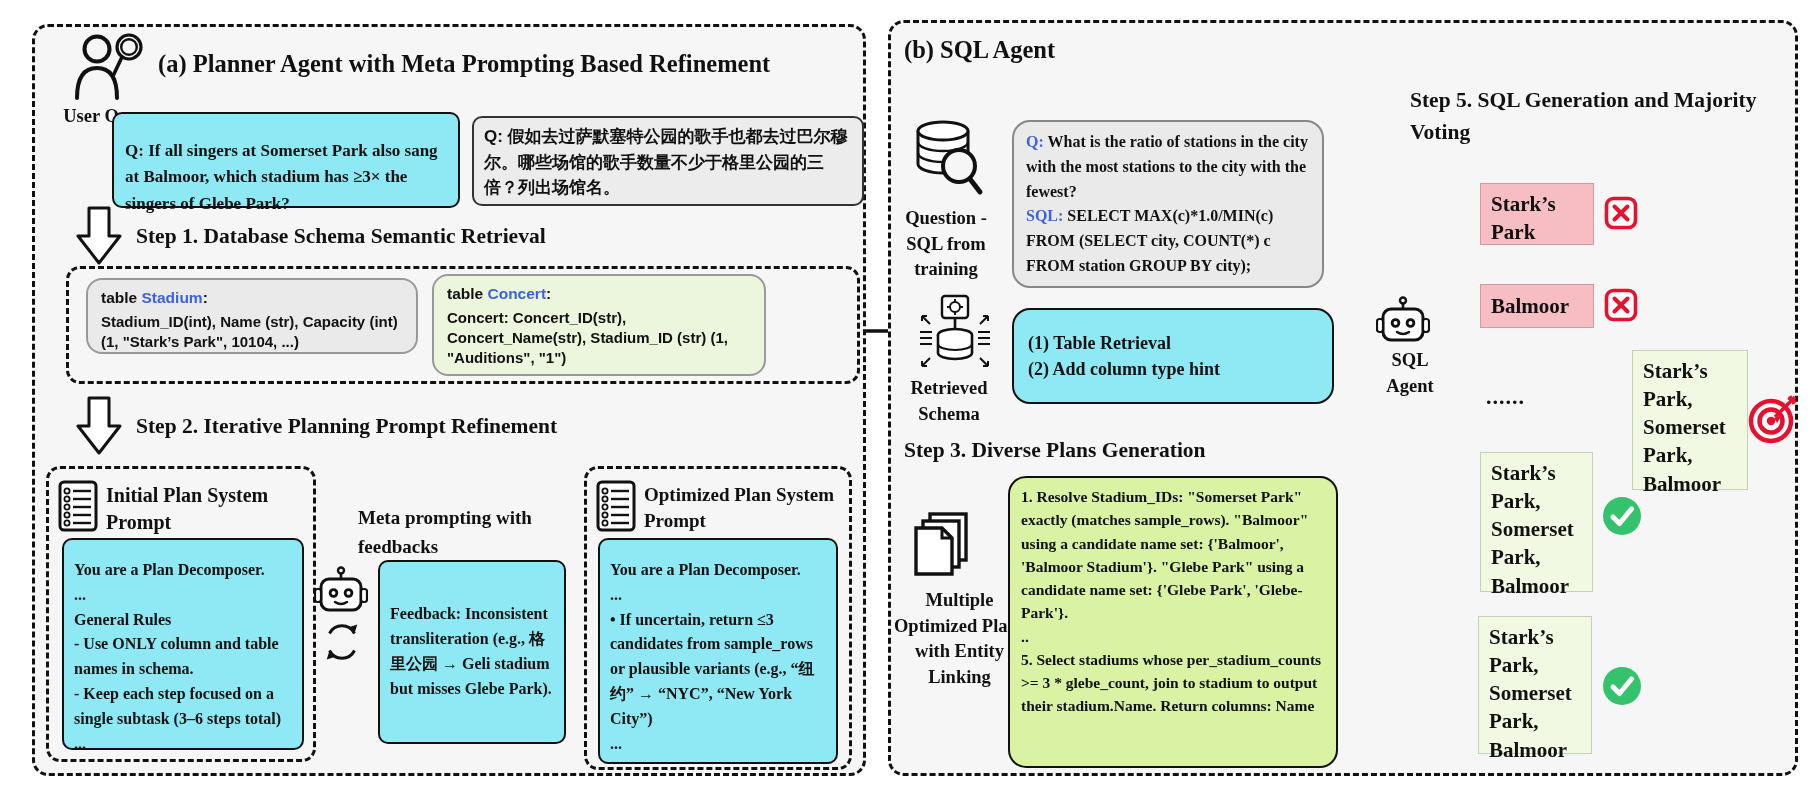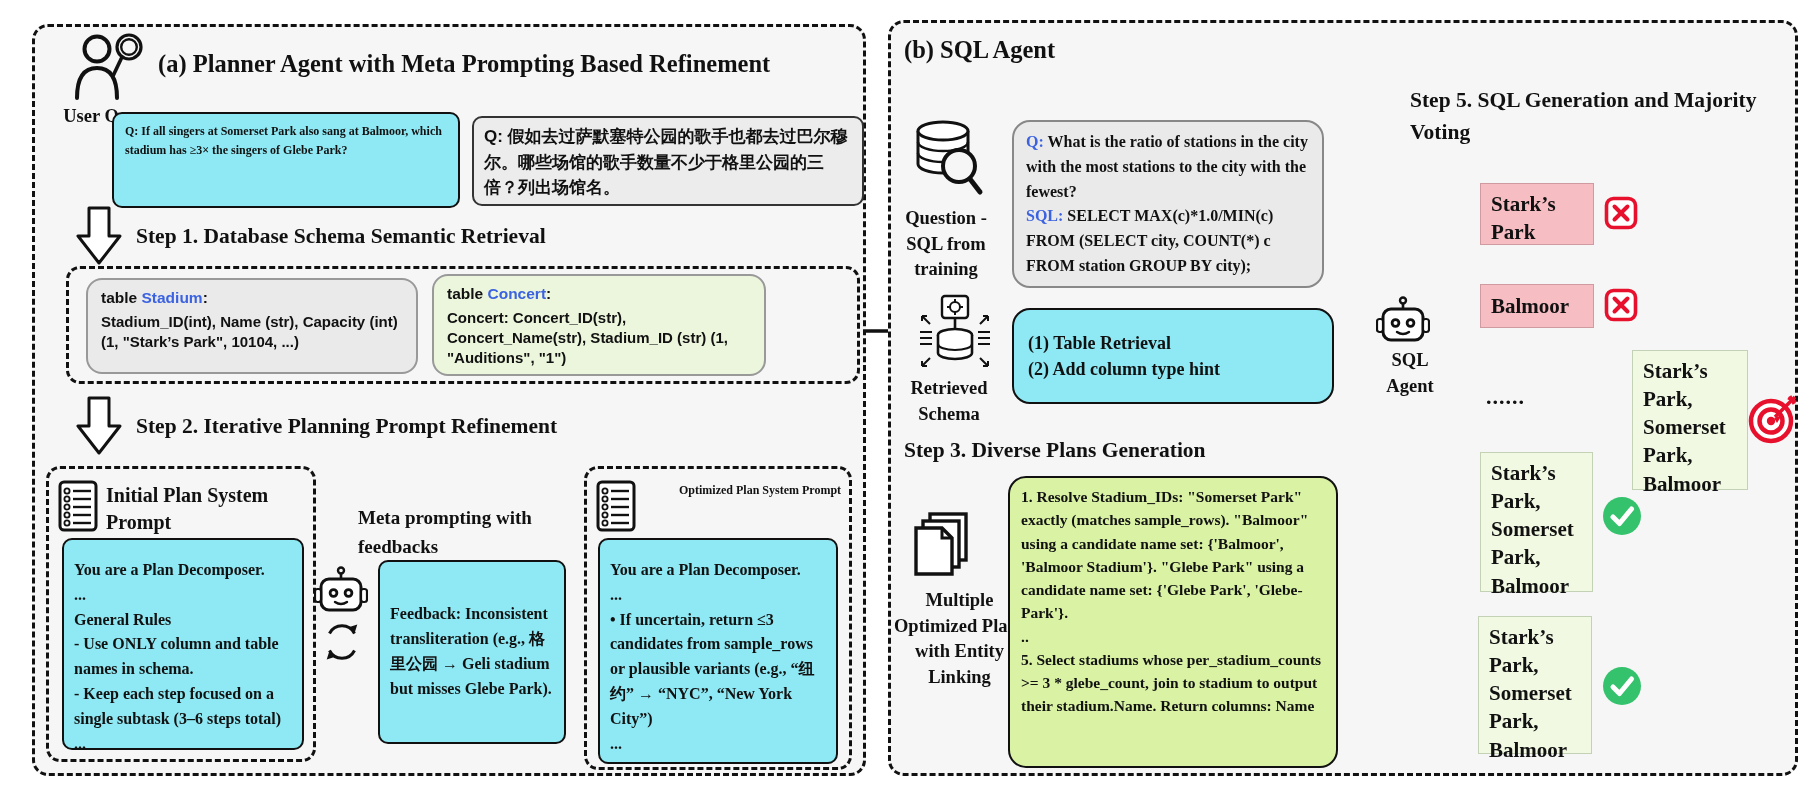--- a/index.html
+++ b/index.html
@@ -17,21 +17,21 @@
   .h-step{font-size:21.5px;white-space:nowrap;}
   .prebox{white-space:pre-line;}
   .cyanbox{position:absolute;background:var(--cyan);border:2.2px solid #111;border-radius:10px;
            box-sizing:border-box;font-weight:bold;}
   .graybox{position:absolute;background:var(--box-gray);border:2.2px solid #333;border-radius:10px;box-sizing:border-box;font-weight:bold;}
   .roundgray{position:absolute;background:var(--box-gray);border:2px solid #888;border-radius:18px;box-sizing:border-box;font-weight:bold;}
   .schema{position:absolute;border:2px solid #999;border-radius:16px;box-sizing:border-box;
           font-family:"Liberation Sans","DejaVu Sans",sans-serif;font-weight:bold;font-size:15px;line-height:1.35;padding:8px 13px;}
   .schema .ttl{font-size:15.5px;margin-bottom:3px;}
   .blue{color:var(--blue);}
-  .q-en{font-size:12px;line-height:1.55;padding:8px 11px;}
+  .q-en{font-size:17px;line-height:1.55;padding:24px 11px;}
   .q-zh{font-family:"Liberation Sans","DejaVu Sans",sans-serif;font-size:17px;line-height:1.5;padding:6px 10px;background:#ececec;}
   .promptbody{font-size:16px;line-height:1.55;padding:18px 10px;}
   .sideline{font-size:18.5px;line-height:1.38;font-weight:bold;text-align:center;}
   .result{position:absolute;box-sizing:border-box;font-weight:bold;font-size:21px;line-height:1.34;padding:6px 10px;}
   .result.bad{background:var(--pink);border:1.5px solid #cf9ba1;}
   .result.good{background:var(--result-green);border:1.5px solid #c3d2b4;}
   svg{display:block;}
 </style>
 </head>
 <body>
@@ -80,21 +80,21 @@
   <div class="cyanbox q-en" style="left:112px;top:112px;width:348px;height:96px;">Q: If all singers at Somerset Park also sang at Balmoor, which stadium has ≥3× the singers of Glebe Park?</div>
 
   <div class="graybox q-zh" style="left:472px;top:116px;width:392px;height:90px;">Q: 假如去过萨默塞特公园的歌手也都去过巴尔穆尔。哪些场馆的歌手数量不少于格里公园的三倍？列出场馆名。</div>
 
   <svg class="abs" style="left:76px;top:206px" width="46" height="60" viewBox="0 0 46 60">
     <path d="M13,2 H33 V30 H44 L23,57 L2,30 H13 Z" fill="#fff" stroke="#111" stroke-width="3" stroke-linejoin="round"></path>
   </svg>
   <div class="t h-step" style="left:136px;top:224px;">Step 1. Database Schema Semantic Retrieval</div>
 
   <div class="dashbox" style="left:66px;top:266px;width:794px;height:118px;"></div>
-  <div class="schema" style="left:86px;top:278px;width:332px;height:96px;background:var(--box-gray);">
+  <div class="schema" style="left:86px;top:278px;width:332px;height:76px;background:var(--box-gray);">
     <div class="ttl"><span>table </span><span class="blue">Stadium</span><span>:</span></div>
     <div>Stadium_ID(int), Name (str), Capacity (int)(1, "Stark’s Park", 10104, ...)</div>
   </div>
   <div class="schema" style="left:432px;top:274px;width:334px;height:102px;background:var(--pale-green);">
     <div class="ttl"><span>table </span><span class="blue">Concert</span><span>:</span></div>
     <div>Concert: Concert_ID(str), Concert_Name(str), Stadium_ID (str) (1, "Auditions", "1")</div>
   </div>
 
   <svg class="abs" style="left:76px;top:396px" width="46" height="60" viewBox="0 0 46 60">
     <path d="M13,2 H33 V30 H44 L23,57 L2,30 H13 Z" fill="#fff" stroke="#111" stroke-width="3" stroke-linejoin="round"></path>
@@ -150,21 +150,21 @@
       <line x1="15" y1="11" x2="33" y2="11" stroke="#111" stroke-width="2.4"></line>
     <circle cx="9" cy="19" r="2.6" fill="none" stroke="#111" stroke-width="1.8"></circle>
       <line x1="15" y1="19" x2="33" y2="19" stroke="#111" stroke-width="2.4"></line>
     <circle cx="9" cy="27" r="2.6" fill="none" stroke="#111" stroke-width="1.8"></circle>
       <line x1="15" y1="27" x2="33" y2="27" stroke="#111" stroke-width="2.4"></line>
     <circle cx="9" cy="35" r="2.6" fill="none" stroke="#111" stroke-width="1.8"></circle>
       <line x1="15" y1="35" x2="33" y2="35" stroke="#111" stroke-width="2.4"></line>
     <circle cx="9" cy="43" r="2.6" fill="none" stroke="#111" stroke-width="1.8"></circle>
       <line x1="15" y1="43" x2="33" y2="43" stroke="#111" stroke-width="2.4"></line>
   </svg>
-  <div class="t" style="left:679px;top:482px;width:205px;font-size:12px;line-height:1.35;">Optimized Plan System Prompt</div>
+  <div class="t" style="left:644px;top:482px;width:205px;font-size:19px;line-height:1.35;">Optimized Plan System Prompt</div>
   <div class="cyanbox promptbody prebox" style="left:598px;top:538px;width:240px;height:226px;">You are a Plan Decomposer.
 ...
 • If uncertain, return ≤3 candidates from sample_rows or plausible variants (e.g., “纽约” → “NYC”, “New York City”)
 ...</div>
 
   <section class="panel" style="left:888px;top:20px;width:910px;height:756px;"></section>
 
   <div class="t h-panel" style="left:904px;top:36px;">(b) SQL Agent</div>
 
   <svg class="abs" style="left:912px;top:118px" width="72" height="80" viewBox="0 0 72 80">

